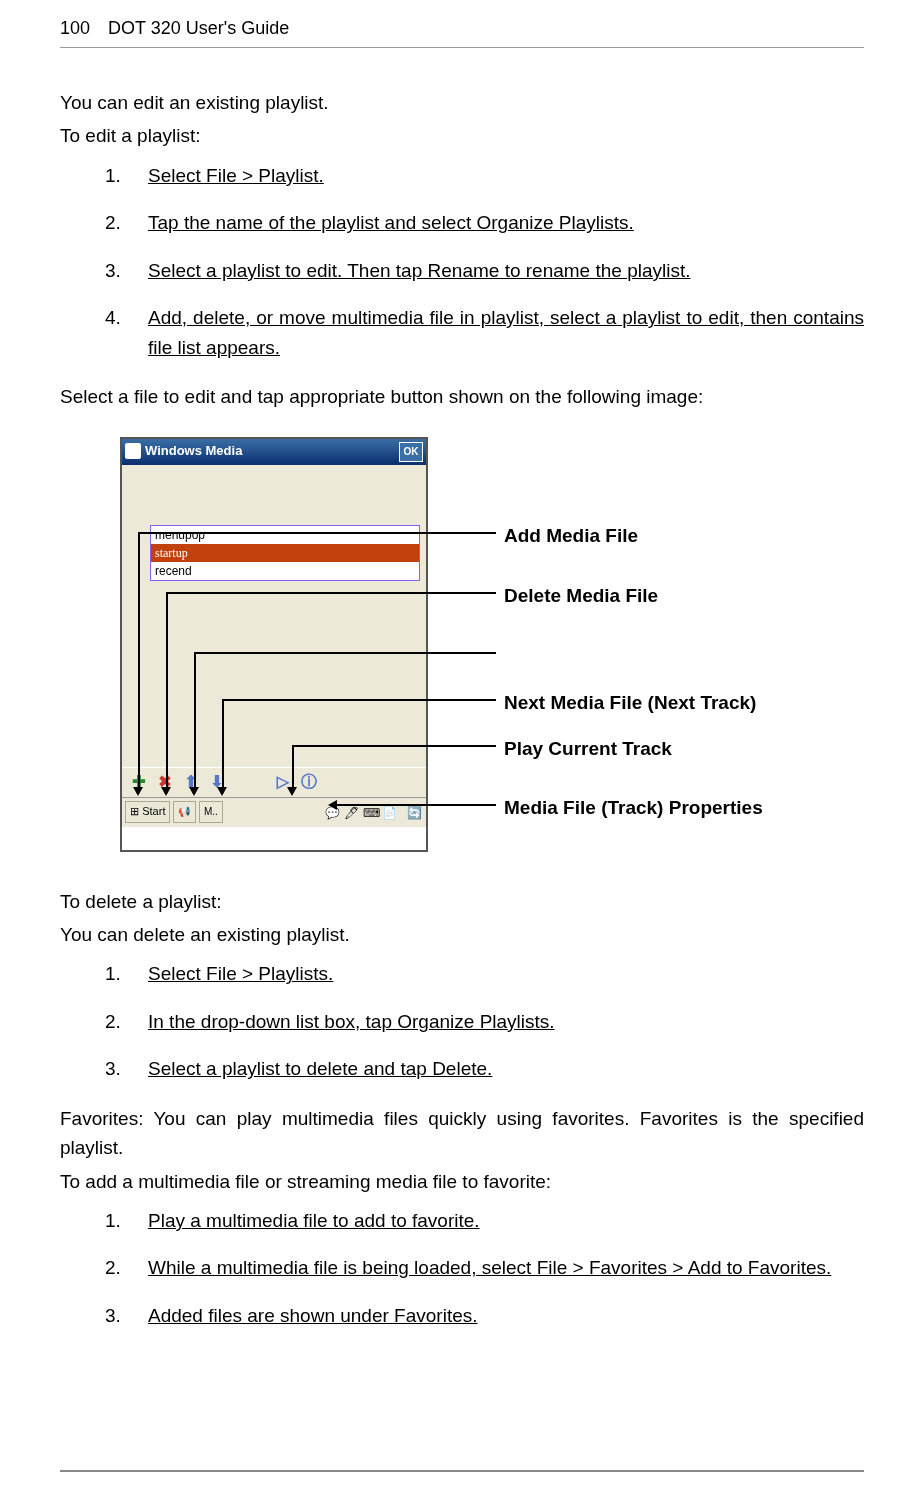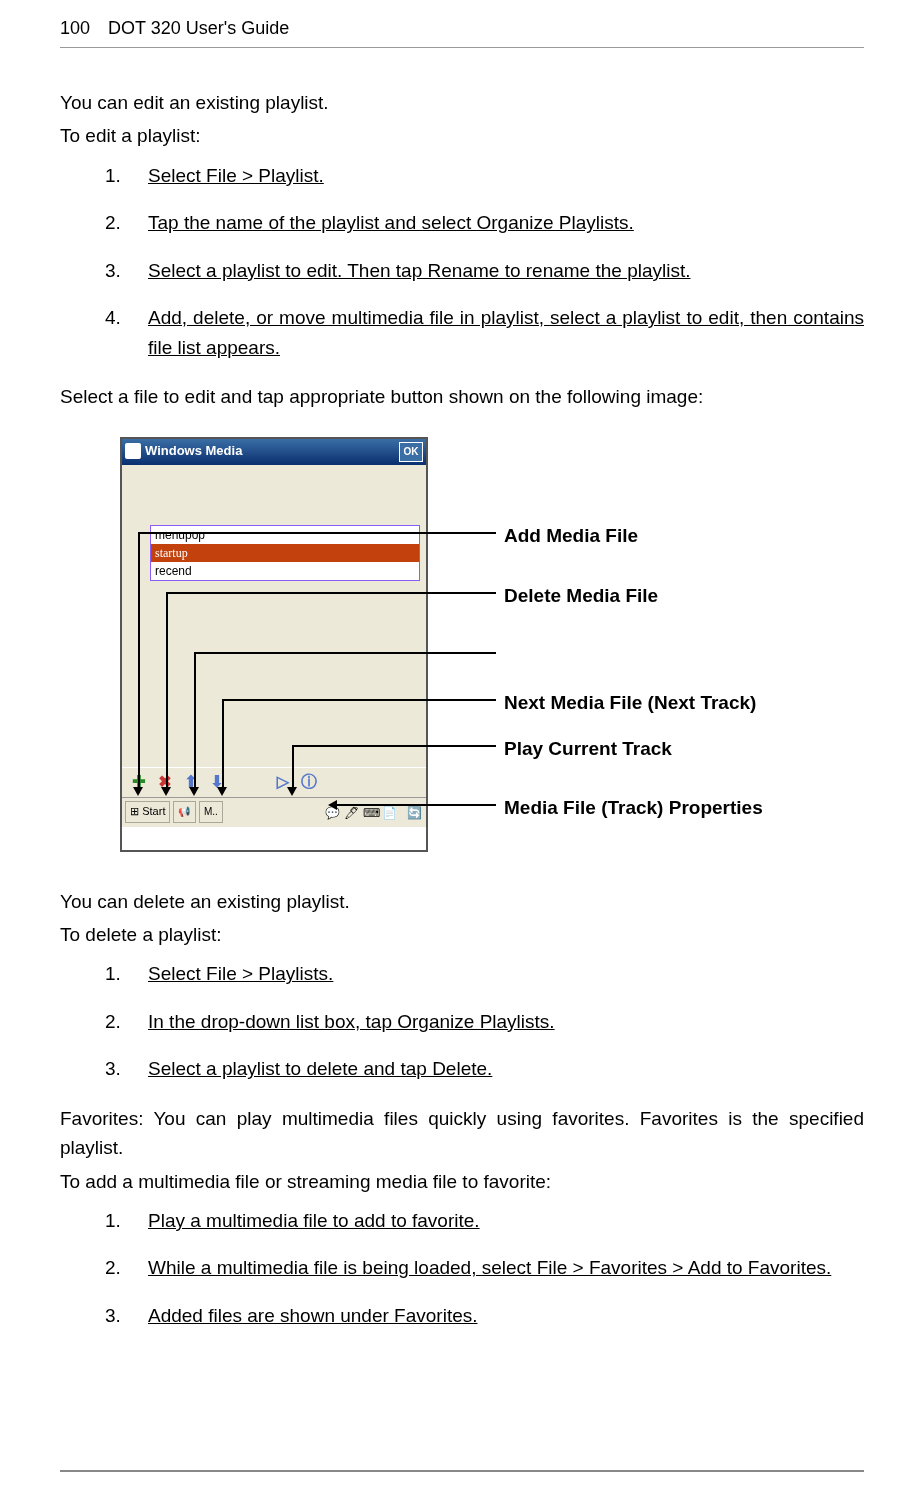--- a/index.html
+++ b/index.html
@@ -346,22 +346,22 @@
     <div class="annotation-line" style="left:172px; top:308px; width:2px; height:44px;"></div>
     <div class="arrow-head" style="left:167px; top:350px;"></div>
     <div class="annotation-line" style="left:172px; top:308px; width:204px; height:2px;"></div>
     <div class="annotation-label" style="left:384px; top:297px;">Play Current Track</div>
 
     <div class="annotation-line" style="left:215px; top:367px; width:161px; height:2px;"></div>
     <div class="arrow-head-left" style="left:208px; top:363px;"></div>
     <div class="annotation-label" style="left:384px; top:356px;">Media File (Track) Properties</div>
   </div>
 
+  <p class="para">To delete a playlist:</p>
   <p class="para">You can delete an existing playlist.</p>
-  <p class="para">To delete a playlist:</p>
   <ol>
     <li>Select File &gt; Playlists.</li>
     <li>In the drop-down list box, tap Organize Playlists.</li>
     <li>Select a playlist to delete and tap Delete.</li>
   </ol>
 
   <p class="para" style="text-align:justify; margin-top:20px;">Favorites: You can play multimedia files quickly using favorites. Favorites is the specified playlist.</p>
   <p class="para">To add a multimedia file or streaming media file to favorite:</p>
   <ol>
     <li>Play a multimedia file to add to favorite.</li>

